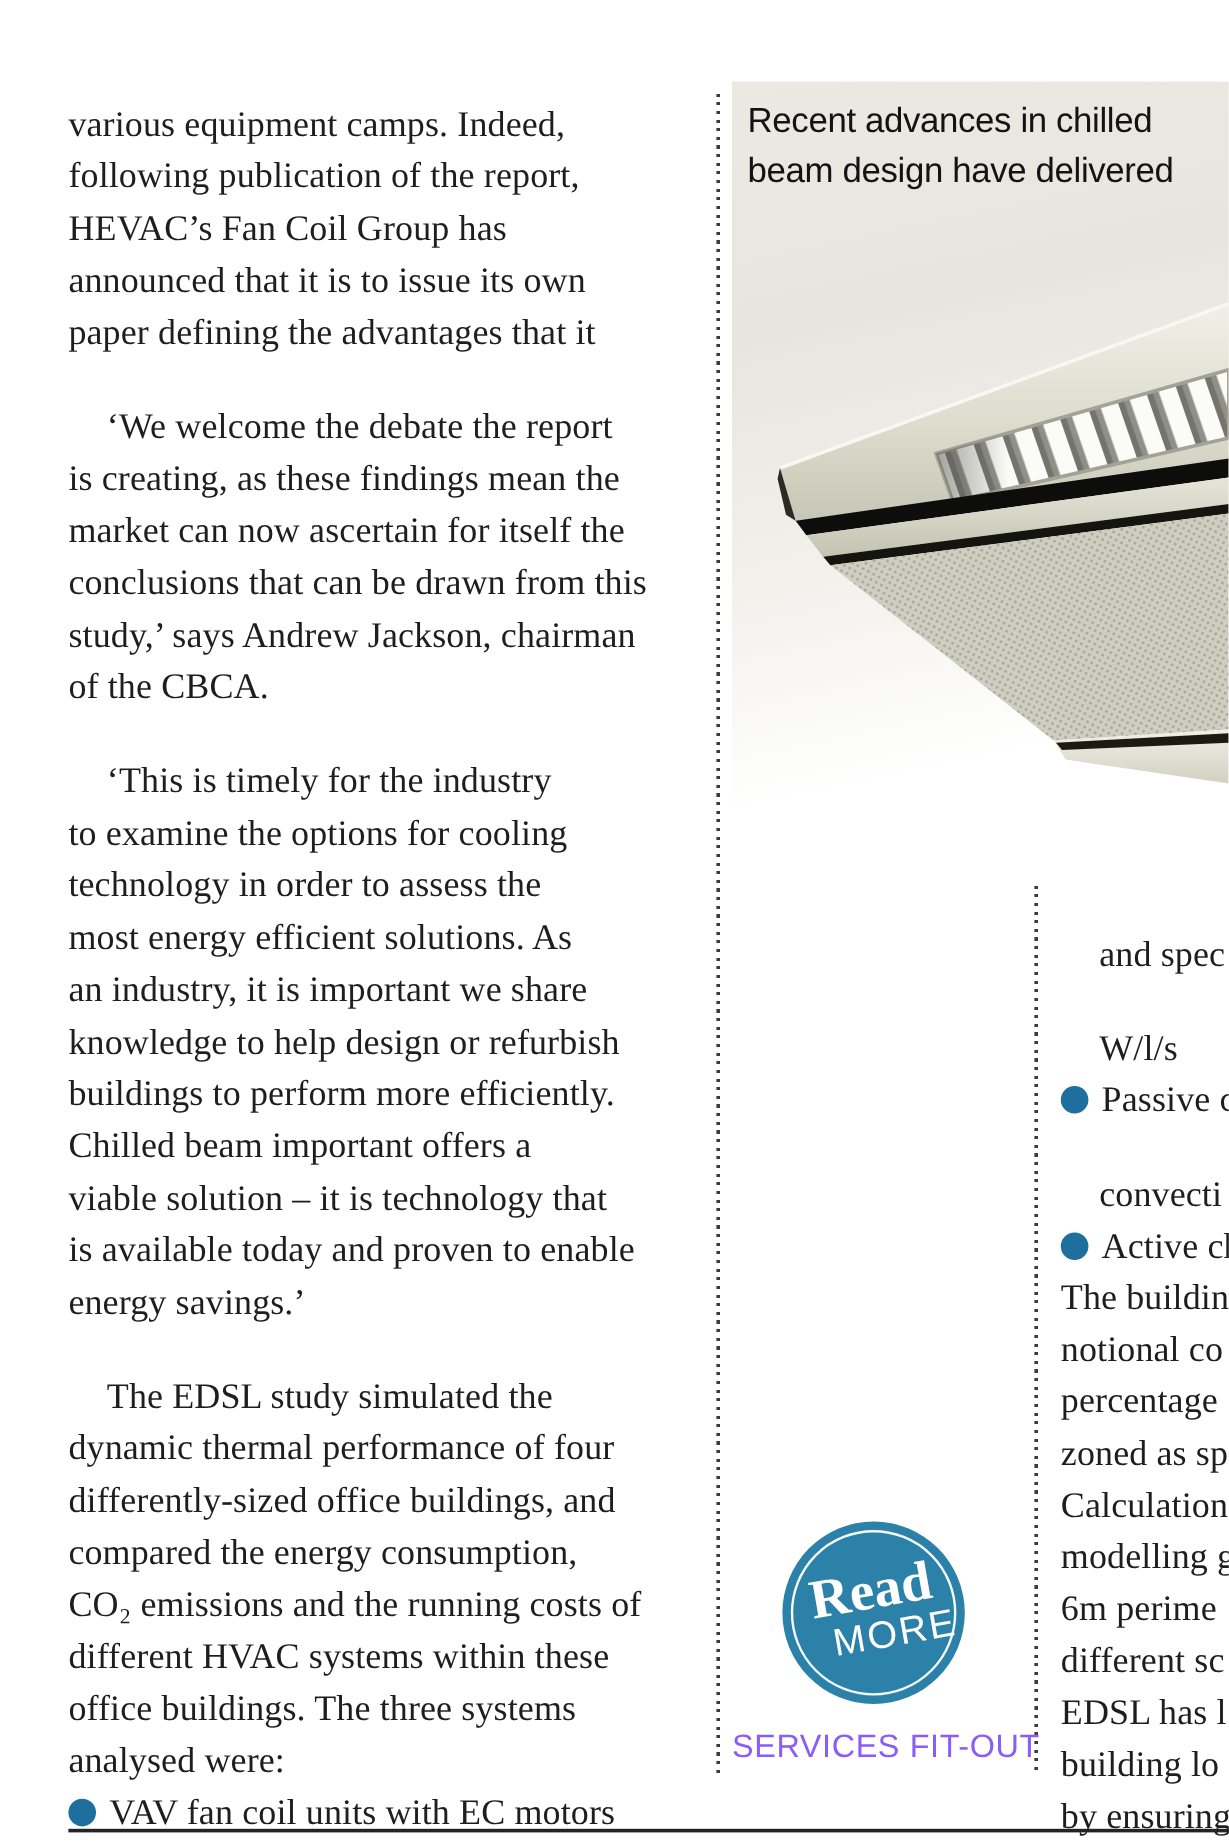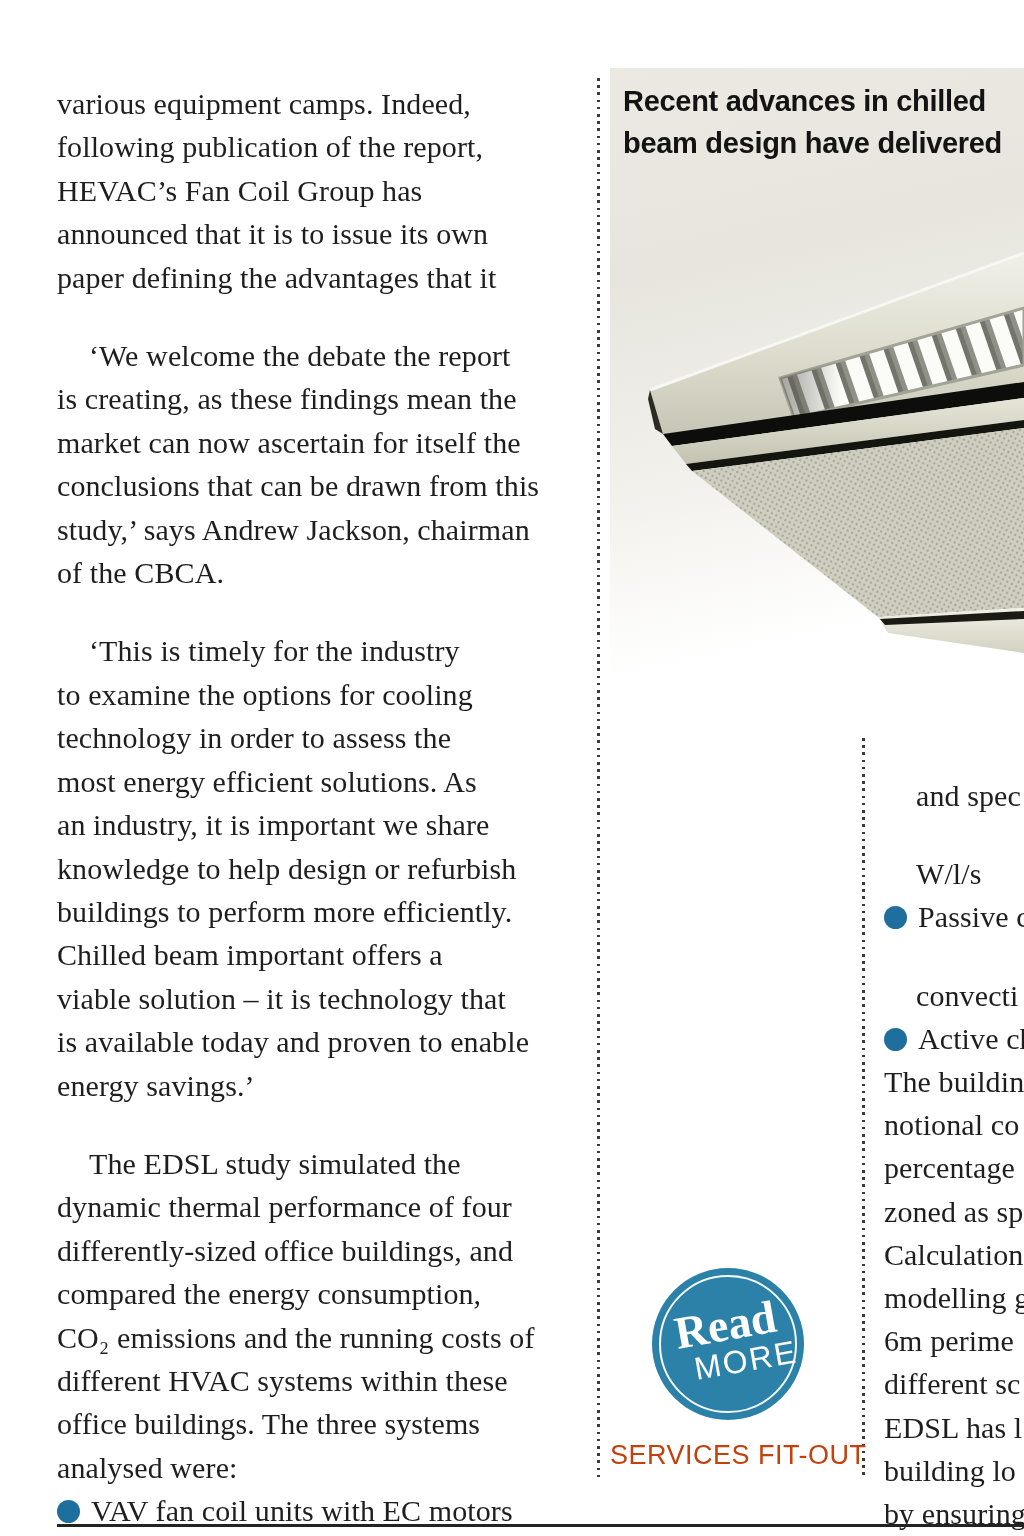--- a/index.html
+++ b/index.html
@@ -27,21 +27,21 @@
   #divider-1{left:597px;top:78px;height:1400px;}
   #divider-2{left:862px;top:738px;height:740px;}
   
   #image-block{
     position:absolute;left:610px;top:68px;width:414px;height:632px;overflow:hidden;
     background:linear-gradient(168deg,#eBe9e2 0%,#e7e5de 30%,#f2f1ec 60%,#ffffff 85%);
   }
   #photo-caption{
     position:absolute;left:13px;top:12px;
     font-family:"Liberation Sans","DejaVu Sans",sans-serif;
-    font-weight:700;font-size:29px;line-height:42px;color:#131313;letter-spacing:-0.3px;
+    font-weight:400;font-size:29px;line-height:42px;color:#131313;letter-spacing:-0.3px;
   }
   #beam-photo{position:absolute;left:0;top:0;}
   
   #read-more-badge{
     position:absolute;left:652px;top:1268px;width:152px;height:152px;border-radius:50%;
     background:#2b81a8;cursor:pointer;
   }
   #read-more-badge .ring{
     position:absolute;left:7px;top:7px;right:7px;bottom:7px;border-radius:50%;
     border:2.5px solid #f4f9fb;
@@ -54,21 +54,21 @@
     font-family:"Liberation Serif","DejaVu Serif",serif;font-weight:700;font-size:46px;line-height:46px;
   }
   .badge-line2{
     font-family:"Liberation Sans","DejaVu Sans",sans-serif;font-size:32px;line-height:30px;
     letter-spacing:2px;margin-left:28px;
   }
   
   #section-label{
     position:absolute;left:610px;top:1440px;width:240px;text-align:center;
     font-family:"Liberation Sans","DejaVu Sans",sans-serif;
-    font-size:27px;letter-spacing:0.5px;color:#c2410c;white-space:nowrap;
+    font-size:27px;letter-spacing:0.5px;color:#8b5cf6;white-space:nowrap;
   }
   #bottom-rule{position:absolute;left:57px;right:0;top:1524px;height:3px;background:#232323;}
 </style>
 </head>
 <body>
 
 <div class="col" id="left-column">
     <div class="line"><span>various equipment camps. Indeed,</span></div>
     <div class="line"><span>following publication of the report,</span></div>
     <div class="line"><span>HEVAC’s Fan Coil Group has</span></div>

